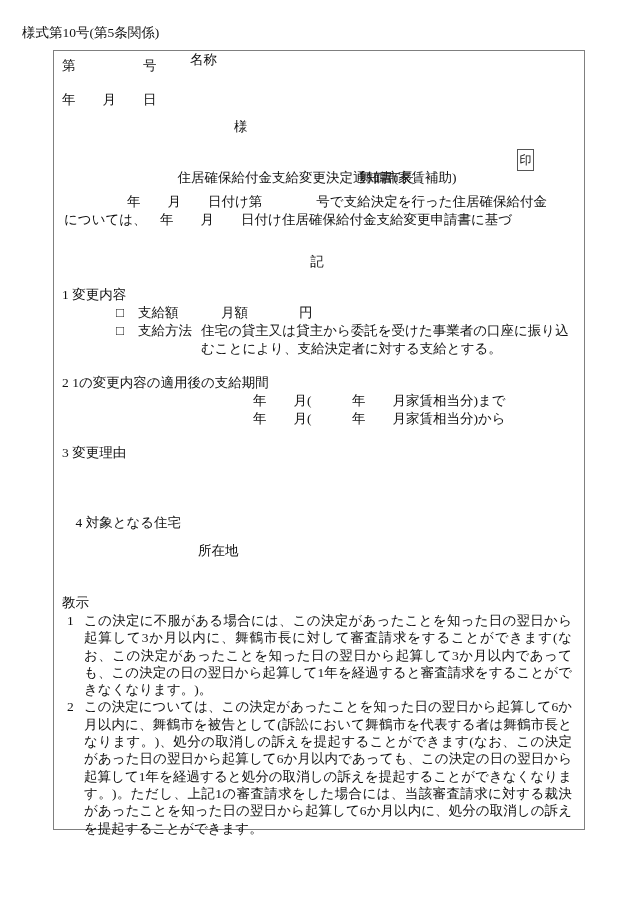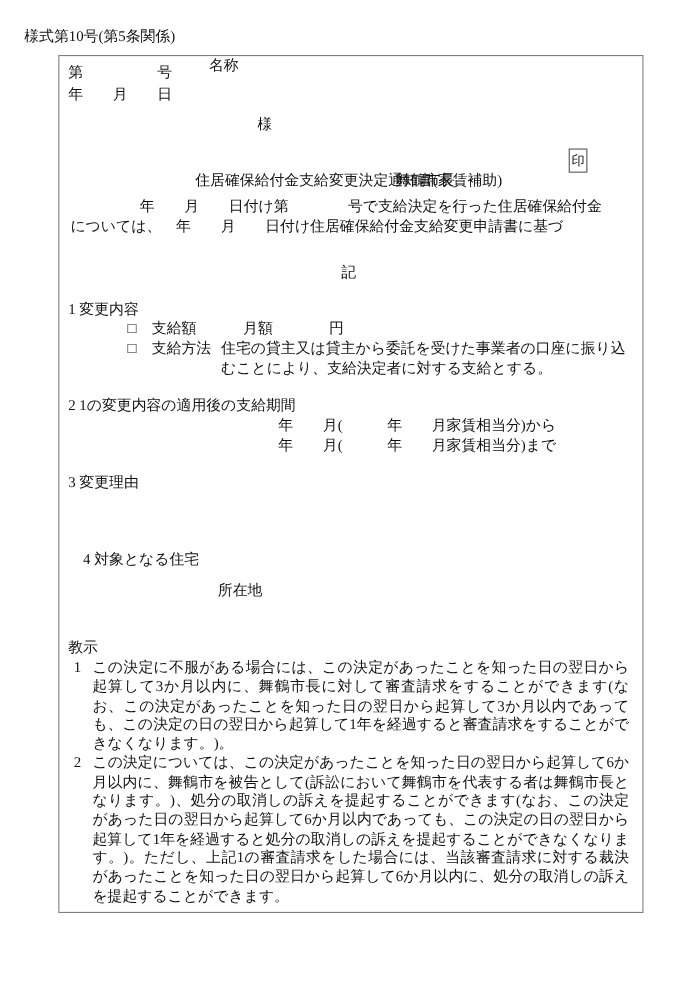--- a/index.html
+++ b/index.html
@@ -11,21 +11,21 @@
   }
   .form-label{position:absolute;left:22px;top:24px;white-space:pre;}
   .frame{
     position:absolute;left:53px;top:50px;width:532px;height:780px;
     border:1.5px solid #7f7f7f;box-sizing:border-box;
     padding:4px 12px 0 8px;
   }
   .line{position:relative;height:18px;white-space:pre;}
   .rt{text-align:left;}
   .docnum{margin-top:2px;}
-  .date{margin-top:2px;}
+  .date{margin-top:16px;}
   .recipient{margin-top:9px;padding-left:172px;}
   .issuer{margin-top:15px;padding-left:284px;}
   .seal{
     position:absolute;right:38px;top:-2px;width:15px;height:20px;
     border:1px solid #555;display:flex;align-items:center;justify-content:center;
     font-size:12px;line-height:1;
   }
   .title{text-align:center;height:18px;white-space:pre;}
   .intro{margin-top:6px;}
   .intro .l1{padding-left:65px;}
@@ -82,22 +82,22 @@
   <div class="line">
     <span class="abs cb1">□</span>
     <span class="abs lb1">支給方法</span>
     <span class="abs mtext">住宅の貸主又は貸主から委託を受けた事業者の口座に振り込</span>
   </div>
   <div class="line">
     <span class="abs mtext">むことにより、支給決定者に対する支給とする。</span>
   </div>
 
   <div class="sec-head">2 1の変更内容の適用後の支給期間</div>
+  <div class="line period">年　　月(　　　年　　月家賃相当分)まで</div>
   <div class="line period">年　　月(　　　年　　月家賃相当分)から</div>
-  <div class="line period">年　　月(　　　年　　月家賃相当分)まで</div>
 
   <div class="sec-head">3 変更理由</div>
 
   <div class="sec-head sec4-head">
     <span>4 対象となる住宅</span>
     <span class="abs" style="left:136px">名称</span>
   </div>
   <div class="line addr2">所在地</div>
 
   <div class="kyoji-head">教示</div>

